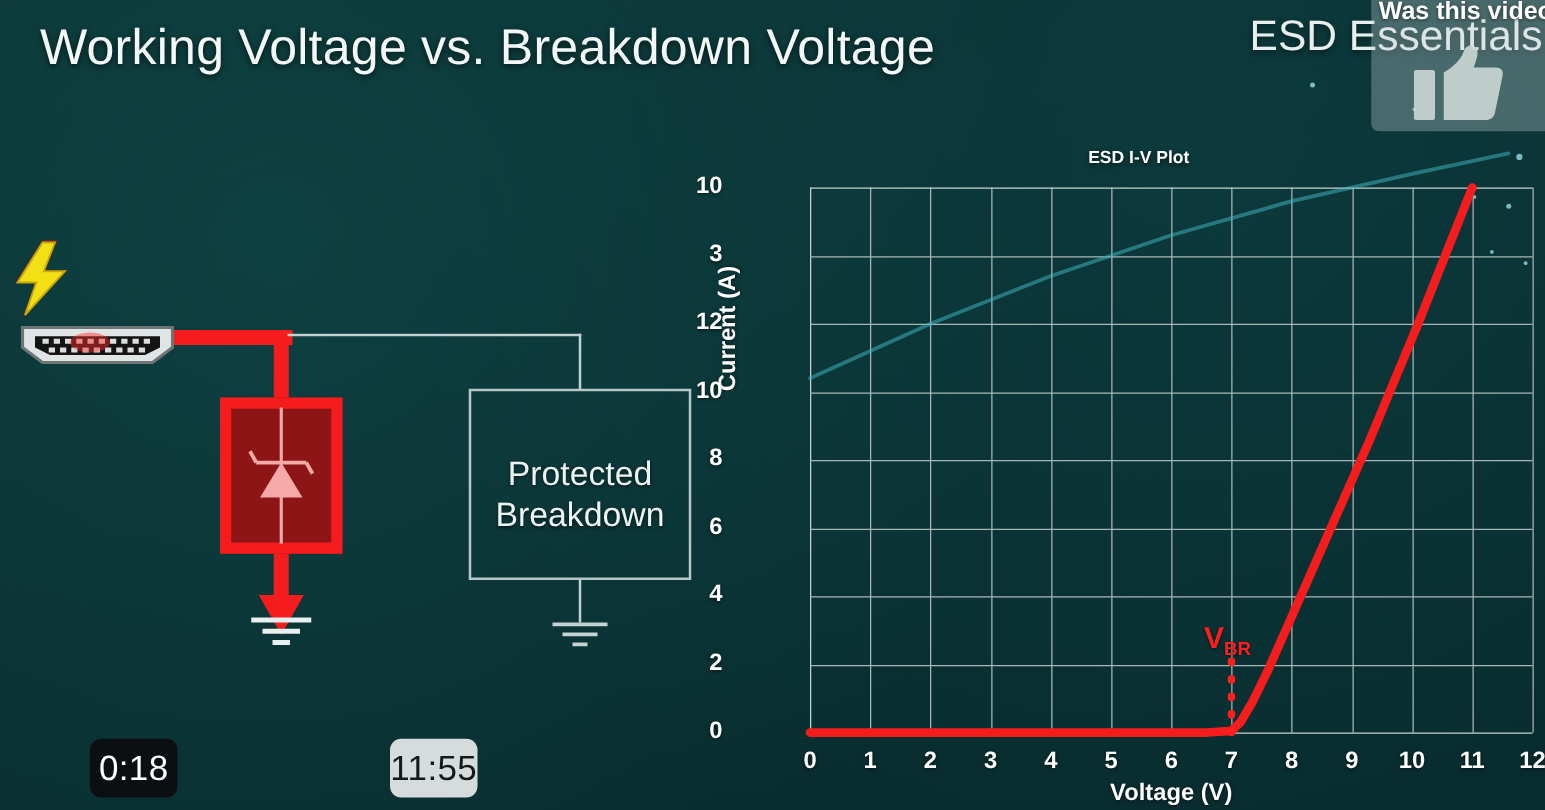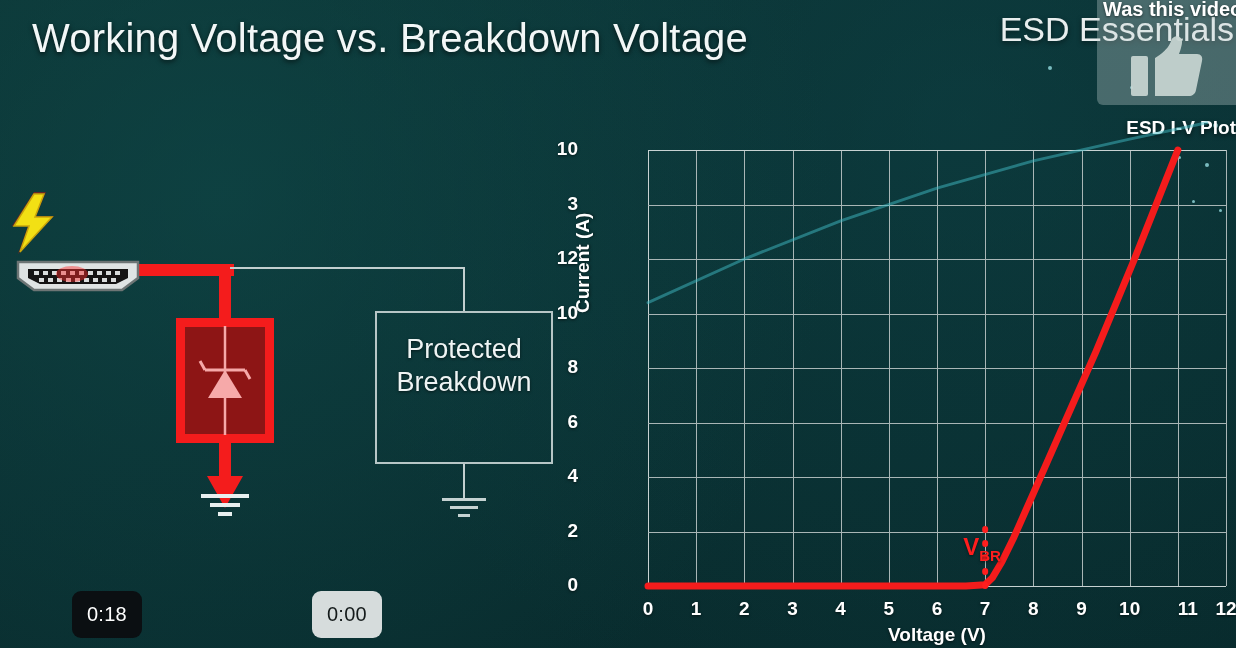--- a/index.html
+++ b/index.html
@@ -59,30 +59,30 @@
   #diode-sym{position:absolute;left:176px;top:138px;width:98px;height:125px;}
   .cap-label{
     position:absolute;color:#eef4f4;font-size:26px;font-weight:400;
     text-align:center;text-shadow:0 1px 3px rgba(0,0,0,.6);
   }
   #pc-box{
     position:absolute;left:375px;top:131px;width:178px;height:153px;
     border:2px solid #b7c6c6;box-sizing:border-box;
   }
   #pc-label{
-    position:absolute;left:375px;top:153px;width:178px;
+    position:absolute;left:375px;top:183px;width:178px;
     color:#eef4f4;font-size:27px;line-height:33px;text-align:center;
     text-shadow:0 1px 3px rgba(0,0,0,.6);
   }
 
   
   #chart{position:absolute;left:586px;top:108px;width:650px;height:540px;}
   #chart-title{
-    position:absolute;left:0;top:9px;width:650px;text-align:right;
-    color:#ffffff;font-size:19px;font-weight:bold;
+    position:absolute;left:0;top:9px;width:650px;text-align:center;
+    color:#ffffff;font-size:14px;font-weight:bold;
     text-shadow:0 2px 4px rgba(0,0,0,.6);
   }
   #plot{
     position:absolute;left:62px;top:42px;width:578px;height:436px;
   }
   .gl{position:absolute;background:#a9b6b6;}
   .glv{width:1px;height:100%;top:0;}
   .glh{height:1px;width:100%;left:0;}
   .axis-edge{background:#c7d2d2;}
   .ytick-lbl{
@@ -99,29 +99,29 @@
     transform:rotate(-90deg);transform-origin:left top;
     white-space:nowrap;text-shadow:0 1px 3px rgba(0,0,0,.6);
   }
   #xlabel{
     position:absolute;left:62px;top:516px;width:578px;text-align:center;
     color:#ffffff;font-size:19px;font-weight:bold;
     text-shadow:0 1px 3px rgba(0,0,0,.6);
   }
   #vbr-label{
     position:absolute;color:#ff1e1e;font-weight:bold;font-size:24px;
-    white-space:nowrap;text-shadow:0 1px 3px rgba(0,0,0,.5);margin-top:36px;
+    white-space:nowrap;text-shadow:0 1px 3px rgba(0,0,0,.5);
   }
   #vbr-label sub{font-size:15px;}
 
   
   .badge{
     position:absolute;border-radius:9px;
     display:flex;align-items:center;justify-content:center;
-    font-size:20px;letter-spacing:.3px;
+    font-size:28px;letter-spacing:.3px;
   }
   #badge-a{left:72px;top:591px;width:70px;height:47px;background:#0b0f12;color:#ffffff;}
   #badge-b{left:312px;top:591px;width:70px;height:47px;background:#d6dcdc;color:#141a1a;}
 </style>
 </head>
 <body>
 
 <div id="stage">
 
   <div class="sparkle" style="left:1048px;top:66px;width:4px;height:4px;"></div>
@@ -259,30 +259,30 @@
         <div class="xtick-lbl" style="left: 28.1667px; top: 448px;">1</div>
         <div class="xtick-lbl" style="left: 76.3333px; top: 448px;">2</div>
         <div class="xtick-lbl" style="left: 124.5px; top: 448px;">3</div>
         <div class="xtick-lbl" style="left: 172.667px; top: 448px;">4</div>
         <div class="xtick-lbl" style="left: 220.833px; top: 448px;">5</div>
         <div class="xtick-lbl" style="left: 269px; top: 448px;">6</div>
         <div class="xtick-lbl" style="left: 317.167px; top: 448px;">7</div>
         <div class="xtick-lbl" style="left: 365.333px; top: 448px;">8</div>
         <div class="xtick-lbl" style="left: 413.5px; top: 448px;">9</div>
         <div class="xtick-lbl" style="left: 461.667px; top: 448px;">10</div>
-        <div class="xtick-lbl" style="left: 509.833px; top: 448px; text-align: right;">11</div>
+        <div class="xtick-lbl" style="left: 509.833px; top: 448px;">11</div>
         <div class="xtick-lbl" style="left: 558px; top: 448px;">12</div>
         <div class="ytick-lbl" style="top: 424px;">0</div>
         <div class="ytick-lbl" style="top: 369.5px;">2</div>
         <div class="ytick-lbl" style="top: 315px;">4</div>
         <div class="ytick-lbl" style="top: 260.5px;">6</div>
         <div class="ytick-lbl" style="top: 206px;">8</div>
         <div class="ytick-lbl" style="top: 151.5px;">10</div>
         <div class="ytick-lbl" style="top: 97px;">12</div>
         <div class="ytick-lbl" style="top: 42.5px;">3</div>
         <div class="ytick-lbl" style="top: -12px;">10</div>
       </div>
   </div>
 
   <div class="badge" id="badge-a">0:18</div>
-  <div class="badge" id="badge-b">0:00</div>
+  <div class="badge" id="badge-b">11:55</div>
 
 </div>
 
 </body></html>

